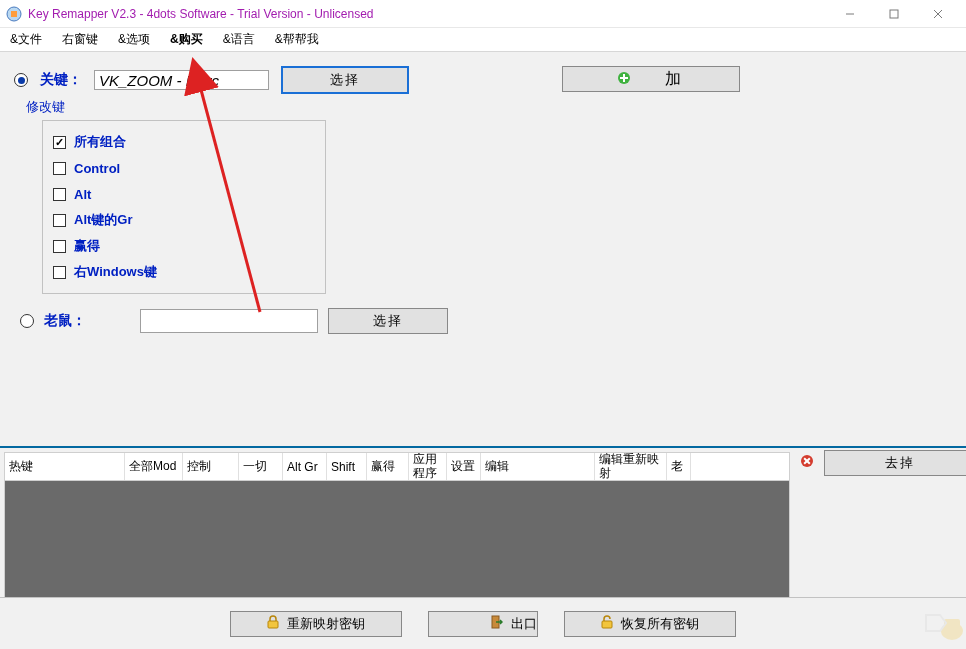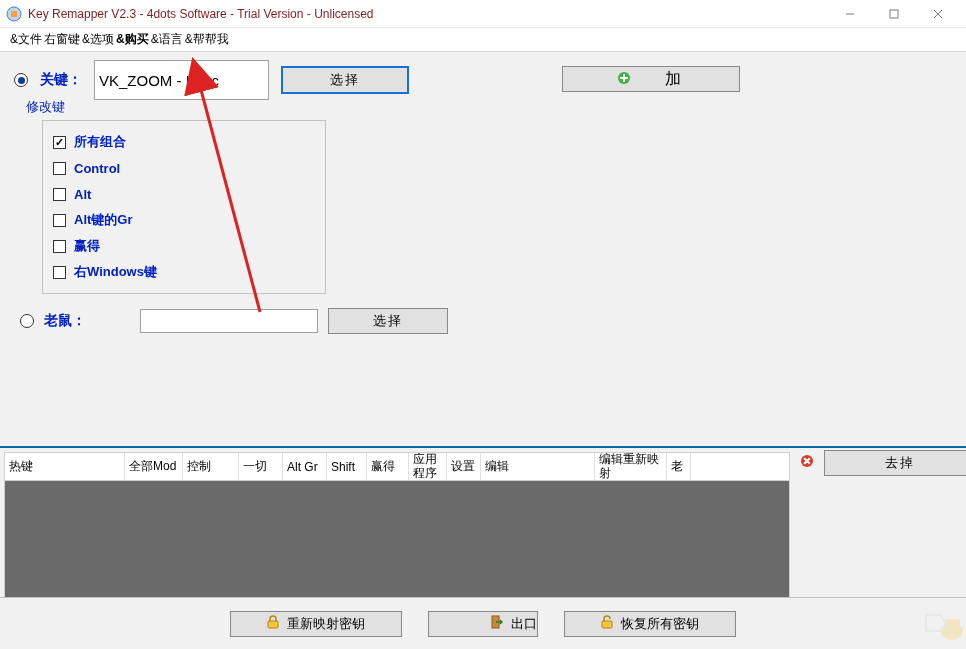--- a/index.html
+++ b/index.html
@@ -2,35 +2,35 @@
 <html><head>
 <meta charset="utf-8">
 <style>
   * { box-sizing: border-box; font-family: "Microsoft YaHei", "Segoe UI", Tahoma, sans-serif; }
   html, body { margin: 0; padding: 0; }
   body { width: 966px; height: 649px; background: #fff; overflow: hidden; position: relative; }
 
   
   .titlebar {
     height: 28px; background: #fff; border-bottom: 1px solid #e8e8e8;
-    display: flex; align-items: center; padding: 0 6px; color: #7f1d1d; font-size: 12px;
+    display: flex; align-items: center; padding: 0 6px; color: #a21caf; font-size: 12px;
   }
   .titlebar .app-icon { width: 16px; height: 16px; margin-right: 6px; }
   .titlebar .app-icon svg { width: 16px; height: 16px; }
   .titlebar .spacer { flex: 1; }
   .win-controls { display: flex; height: 100%; }
   .win-btn {
     width: 44px; height: 100%; display: flex; align-items: center; justify-content: center;
     color: #7a7a7a; font-size: 14px; font-family: "Segoe MDL2 Assets", "Segoe UI Symbol", sans-serif;
   }
   .win-btn svg { stroke: #7a7a7a; stroke-width: 1; fill: none; }
 
   
   .menubar {
-    height: 24px; display: flex; align-items: center; gap: 2px;
+    height: 24px; display: flex; align-items: center; gap: 20px;
     padding: 0 10px; font-size: 12px; border-bottom: 1px solid #d7d7d7; background: #fff;
   }
   .menu-item { white-space: nowrap; }
   .menu-item.bold { font-weight: 700; }
 
   
   .content {
     position: relative; padding: 14px 14px 0 14px; background: #f1f1f1;
     height: calc(100% - 28px - 24px - 52px); 
   }
@@ -39,22 +39,22 @@
     display: flex; align-items: center; gap: 12px; height: 28px;
   }
   .radio {
     width: 14px; height: 14px; border: 1px solid #333; border-radius: 50%;
     display: inline-flex; align-items: center; justify-content: center; background: #fff;
   }
   .radio .dot { width: 7px; height: 7px; border-radius: 50%; background: #0a3aa8; }
   .label-blue { color: #0020c2; font-weight: 700; font-size: 14px; }
 
   .key-input {
-    width: 175px; height: 40px; border: 1px solid #9f9f9f; background: #fff;
-    font-size: 15px; padding: 0 4px; outline: none;
+    width: 175px; height: 20px; border: 1px solid #9f9f9f; background: #fff;
+    font-size: 15px; padding: 0 4px; outline: none; font-style: italic;
   }
   .btn {
     height: 24px; border: 1px solid #888; background: #e1e1e1;
     display: inline-flex; align-items: center; justify-content: center;
     font-size: 13px; letter-spacing: 2px; padding: 12px 10px;
   }
   .btn-select { width: 128px; border: 2px solid #1a6fd6; background: #e1e1e1; }
   .btn-add { width: 178px; }
   .btn-add .plus-icon { margin-right: 34px; }
   .plus-icon svg { width: 14px; height: 14px; }

